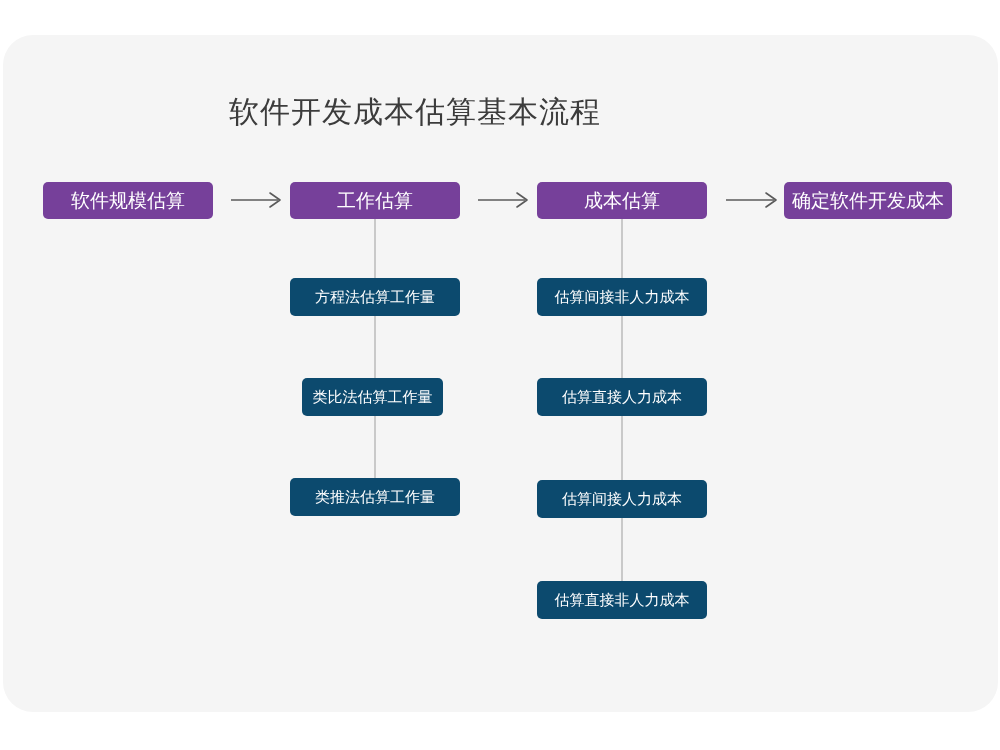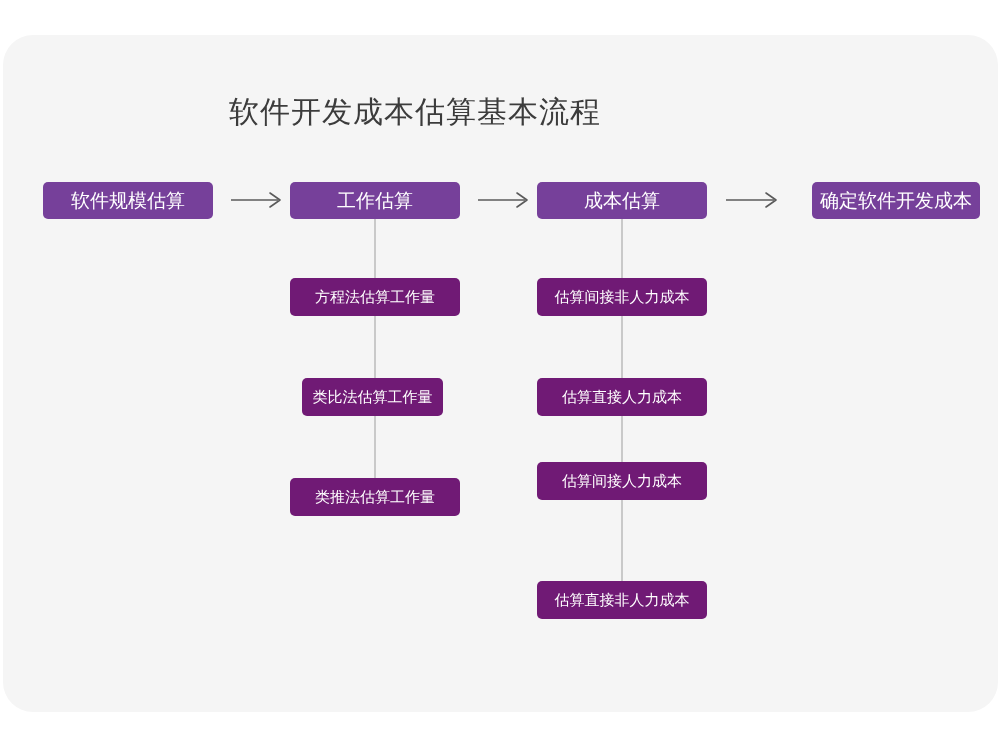--- a/index.html
+++ b/index.html
@@ -55,21 +55,21 @@
     white-space: nowrap;
   }
 
   .node.primary {
     background: #76409a;
     font-size: 19px;
     height: 37px;
   }
 
   .node.secondary {
-    background: #701a75;
+    background: #0c4a6e;
     font-size: 15px;
     height: 38px;
   }
 
   .connector {
     position: absolute;
     width: 2px;
     background: #c9c9c9;
   }
 
@@ -115,29 +115,29 @@
       <path d="M42 2 L52 9 L42 16" stroke="#5a5a5a" stroke-width="1.6" fill="none" stroke-linecap="round" stroke-linejoin="round"></path>
     </svg>
   </div>
 
   <div class="node primary" style="left:43px; top:182px; width:170px;">软件规模估算</div>
 
   <div class="node primary" style="left:290px; top:182px; width:170px;">工作估算</div>
 
   <div class="node primary" style="left:537px; top:182px; width:170px;">成本估算</div>
 
-  <div class="node primary" style="left:812px; top:182px; width:168px;">确定软件开发成本</div>
+  <div class="node primary" style="left:784px; top:182px; width:168px;">确定软件开发成本</div>
 
   <div class="node secondary" style="left:290px; top:278px; width:170px;">方程法估算工作量</div>
 
   <div class="node secondary" style="left:302px; top:378px; width:141px;">类比法估算工作量</div>
 
   <div class="node secondary" style="left:290px; top:478px; width:170px;">类推法估算工作量</div>
 
   <div class="node secondary" style="left:537px; top:378px; width:170px;">估算直接人力成本</div>
 
   <div class="node secondary" style="left:537px; top:278px; width:170px;">估算间接非人力成本</div>
 
-  <div class="node secondary" style="left:537px; top:462px; width:170px;text-align:center;">估算间接人力成本</div>
+  <div class="node secondary" style="left:537px; top:480px; width:170px;text-align:center;">估算间接人力成本</div>
 
   <div class="node secondary" style="left:537px; top:581px; width:170px;">估算直接非人力成本</div>
 
 </div>
 
 </body></html>

